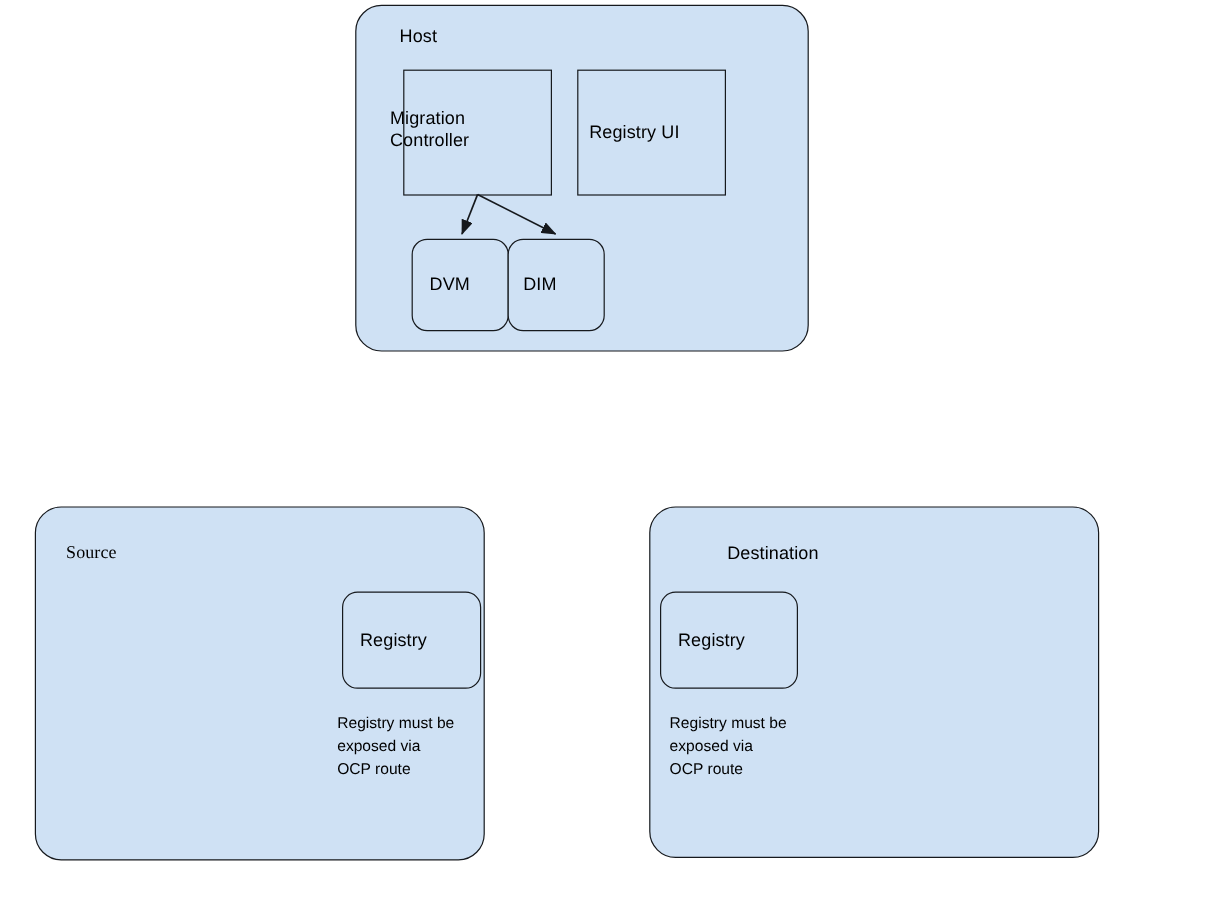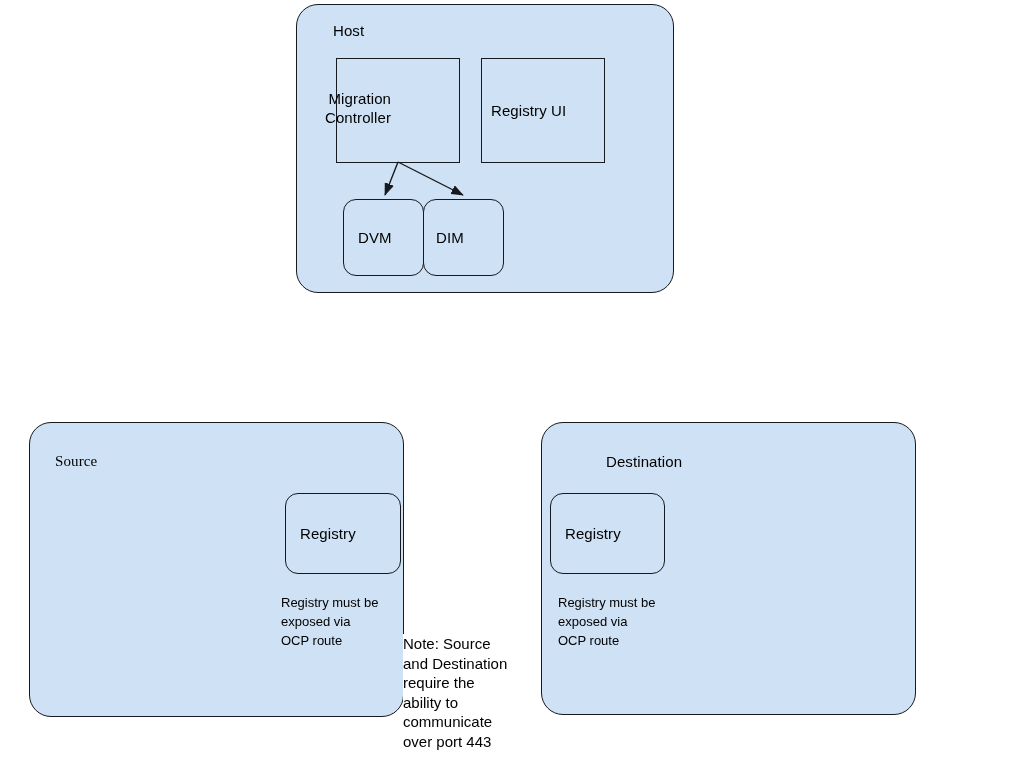--- a/index.html
+++ b/index.html
@@ -37,21 +37,20 @@
 
   
   .label {
     position: absolute;
     font-family: "Liberation Sans", sans-serif;
     font-size: 15px;
     line-height: 19px;
     color: #000000;
     white-space: pre-line;
     letter-spacing: 0.1px;
-    text-align: right;
   }
   .note-text {
     position: absolute;
     font-family: "Liberation Sans", sans-serif;
     font-size: 15px;
     line-height: 19.5px;
     color: #000000;
     white-space: pre-line;
     background: #ffffff;
     z-index: 6;
@@ -140,26 +139,20 @@
   <div class="node rounded-lg" id="dest-box"></div>
   <div class="label" id="dest-title">Destination</div>
 
   <div class="node rounded-sm" id="dest-reg-box"></div>
   <div class="label" id="dest-reg-label">Registry</div>
 
   <div class="caption" id="dest-caption">Registry must be
 exposed via
 OCP route</div>
 
-  <div class="note-text" id="central-note">Note: Source
-and Destination
-require the
-ability to
-communicate
-over port 443</div>
 
   <svg id="connectors" width="1024" height="768">
     <defs>
       <marker id="arrowhead" markerWidth="9" markerHeight="7" refX="8.4" refY="3.5" orient="auto" markerUnits="strokeWidth">
         <path d="M0,0 L9,3.5 L0,7 Z" fill="#16191d"></path>
       </marker>
     </defs>
 
     <line x1="398" y1="162" x2="385" y2="195" stroke="#16191d" stroke-width="1.4" marker-end="url(#arrowhead)"></line>
 

